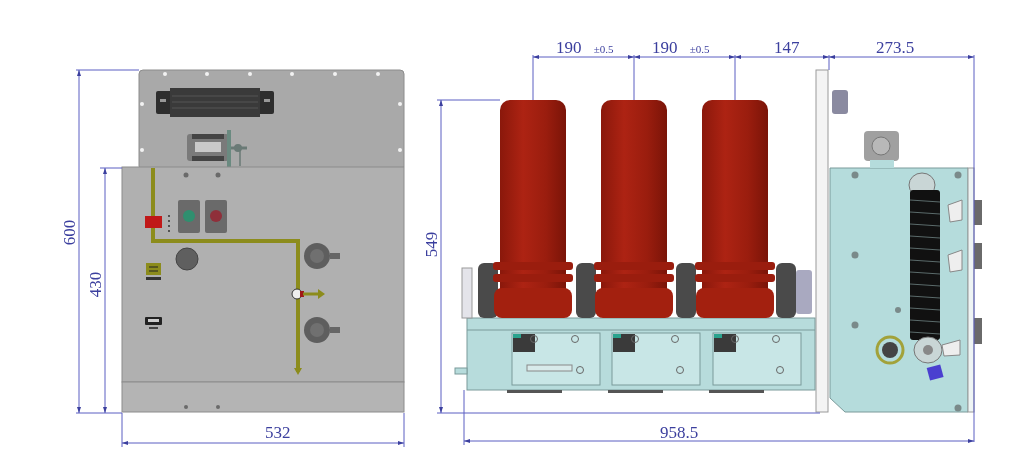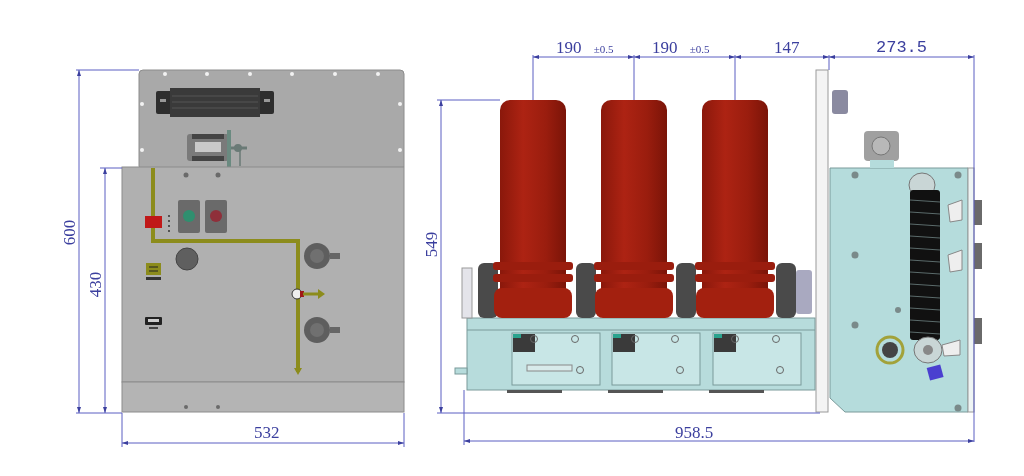--- a/index.html
+++ b/index.html
@@ -290,26 +290,26 @@
       <polygon points="441,100 439,106 443,106"></polygon>
         <polygon points="441,413 439,407 443,407"></polygon>
       <polygon points="464,441 470,439 470,443"></polygon>
         <polygon points="974,441 968,439 968,443"></polygon>
     </g>
   </g>
 </svg>
 
 <div class="dimtext vtext" style="left:54px; top:224px; width:30px; text-align:center;">600</div>
 <div class="dimtext vtext" style="left:80px; top:276px; width:30px; text-align:center;">430</div>
-<div class="dimtext" style="left:254px; top:424px;">532</div>
+<div class="dimtext" style="left:265px; top:424px;">532</div>
 
 <div class="dimtext" style="left:556px; top:39px;">
   <span>190</span>
   <small style="margin-left:8px;">±0.5</small>
 </div>
 <div class="dimtext" style="left:652px; top:39px;">
   <span>190</span>
   <small style="margin-left:8px;">±0.5</small>
 </div>
 <div class="dimtext" style="left:774px; top:39px;">147</div>
-<div class="dimtext" style="left:876px; top:39px;font-family:Liberation Mono, monospace;">273.5</div>
+<div class="dimtext" style="left:876px; top:39px;">273.5</div>
 <div class="dimtext vtext" style="left:416px; top:236px; width:30px; text-align:center;">549</div>
-<div class="dimtext" style="left:660px; top:424px;margin-left:15px;">958.5</div>
+<div class="dimtext" style="left:660px; top:424px;">958.5</div>
 
 </body></html>

